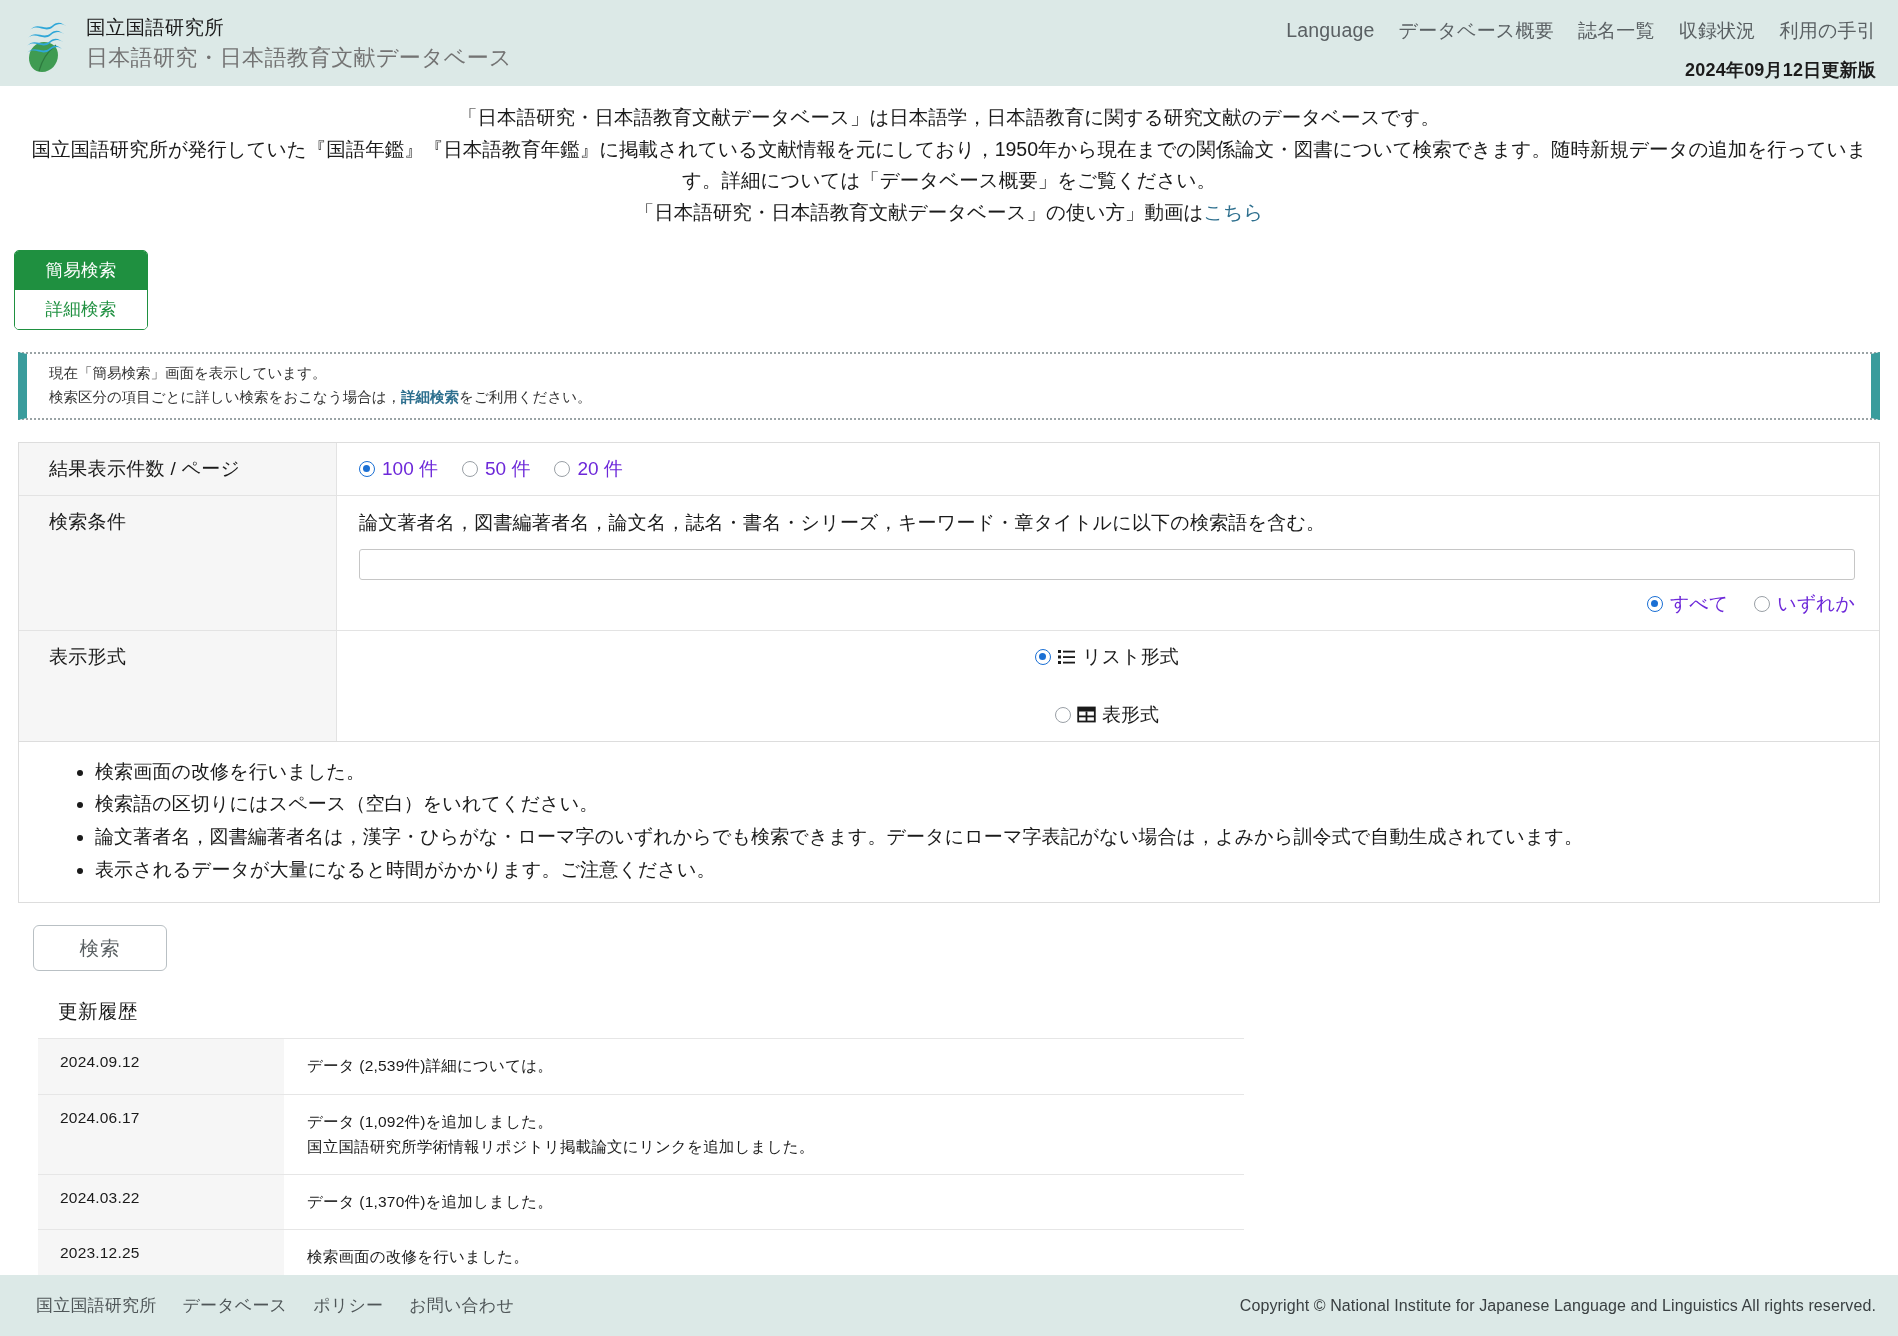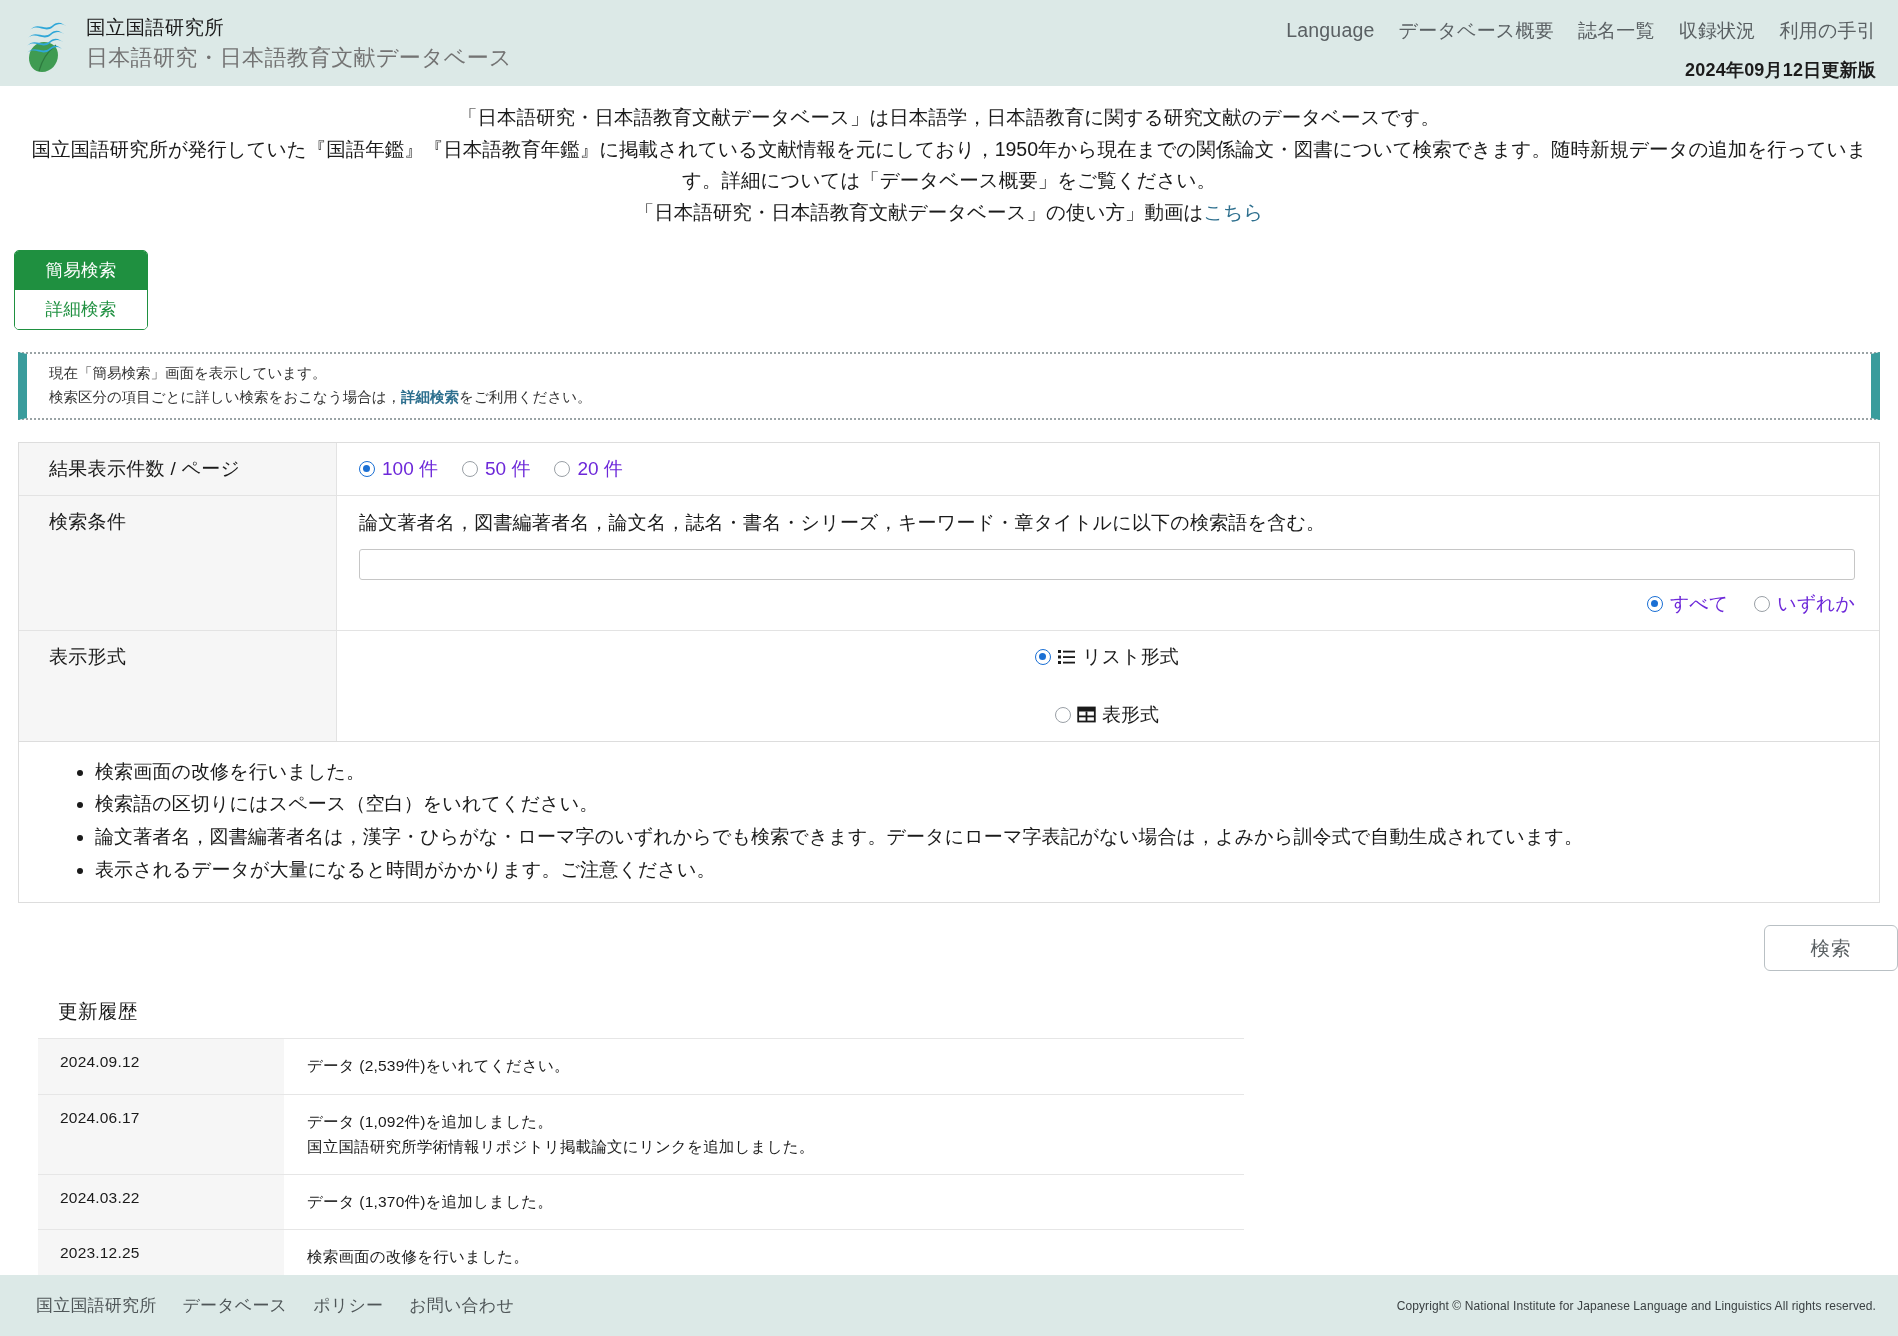--- a/index.html
+++ b/index.html
@@ -159,21 +159,21 @@
   }
   .notes ul { margin: 0; padding: 0 30px 0 76px; list-style: disc; }
   .notes li {
     font-size: 19px;
     line-height: 1.72;
     color: #1a1a1a;
     letter-spacing: .1px;
   }
 
   
-  .search-btn-wrap { display: flex; justify-content: flex-end; margin-top: 22px; }
+  .search-btn-wrap { display: flex; justify-content: flex-start; margin-top: 22px; padding-left: 33px; }
   .search-btn {
     width: 134px;
     height: 46px;
     border: 1px solid #b9c0c4;
     border-radius: 6px;
     background: #ffffff;
     color: #5a6063;
     font-size: 19.5px;
     font-family: inherit;
     cursor: pointer;
@@ -228,21 +228,21 @@
   }
   .footer-nav { display: flex; gap: 26px; }
   .footer-nav a {
     color: #4f5658;
     font-size: 17px;
     text-decoration: none;
     letter-spacing: .2px;
   }
   .copyright {
     margin-left: auto;
-    font-size: 12px;
+    font-size: 16px;
     color: #3a4042;
     letter-spacing: .1px;
   }
 </style>
 </head>
 <body>
 
 <div class="site-header">
   <div class="brand">
     <span class="logo-mark">
@@ -377,21 +377,21 @@
 <div class="search-btn-wrap">
   <button class="search-btn">検索</button>
 </div>
 
 <div class="history-heading">更新履歴</div>
 <table class="history-table">
   <tbody>
     <tr>
       <td class="hist-date">2024.09.12</td>
       <td class="hist-desc">
-        <div>データ (2,539件)をいれてください。</div>
+        <div>データ (2,539件)詳細については。</div>
       </td>
     </tr>
     <tr>
       <td class="hist-date">2024.06.17</td>
       <td class="hist-desc">
         <div>データ (1,092件)を追加しました。</div>
         <div>国立国語研究所学術情報リポジトリ掲載論文にリンクを追加しました。</div>
       </td>
     </tr>
     <tr>

